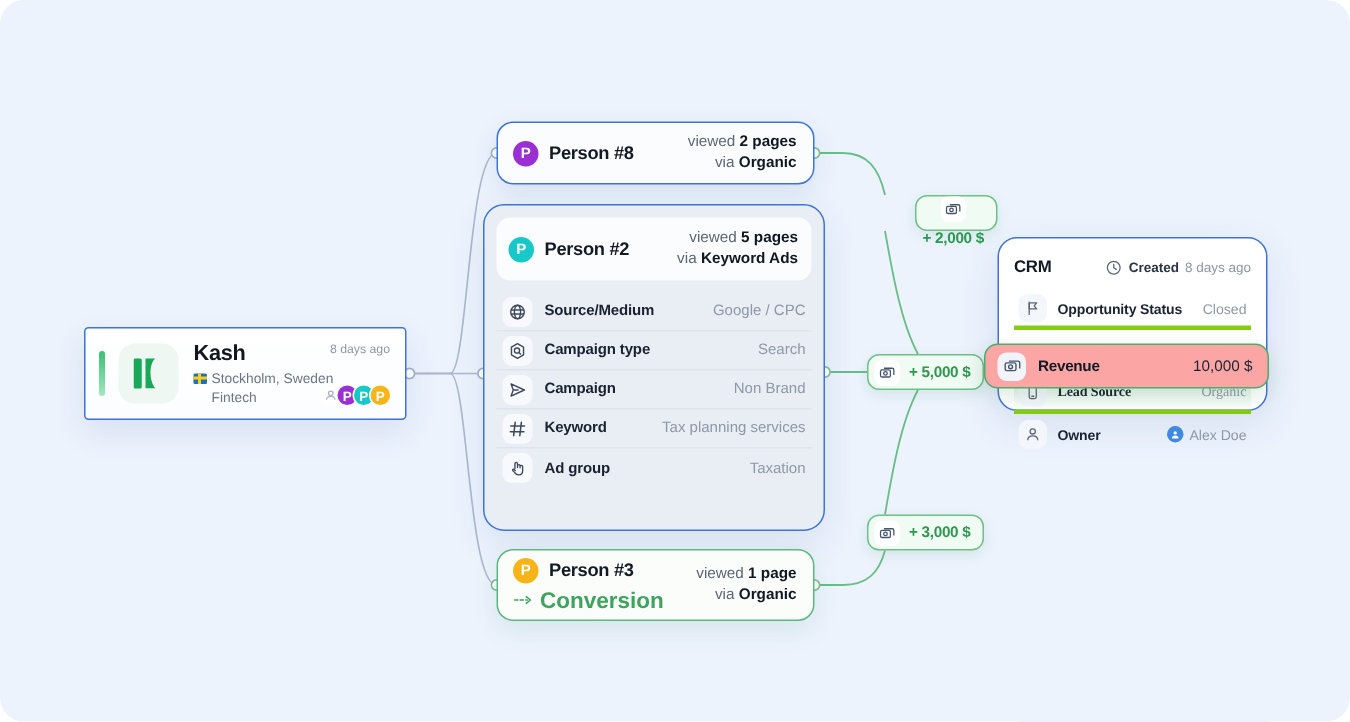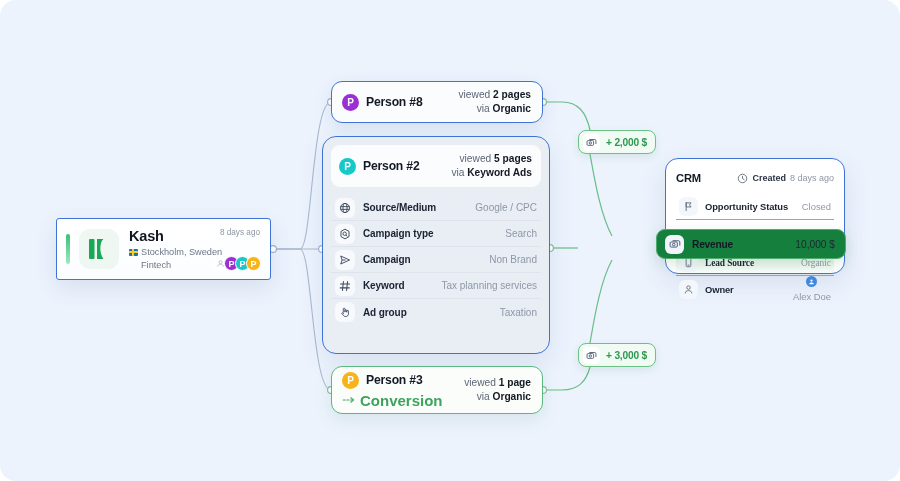--- a/index.html
+++ b/index.html
@@ -110,53 +110,53 @@
   
   .money {
     position:absolute; height: 24px; border-radius: 8px;
     background:#f0fbf3; border:1.3px solid #6dc187;
     display:flex; align-items:center; padding: 0 8px 0 4px; gap:6px;
     box-shadow: 0 3px 9px rgba(46,120,70,.12);
   }
   .money .mic { width:17px; height:17px; border-radius:5px; background:#ffffff;
                 display:flex; align-items:center; justify-content:center; flex:none; }
   .money .mtext { font-size:10.2px; font-weight:bold; color:#2e9750; letter-spacing:-.2px; white-space:nowrap; }
-  #m1 { left: 578px; top: 130px; }
+  #m1 { left: 610px; top: 130px; flex-direction: column; }
   #m2 { left: 578px; top: 236px; }
   #m3 { left: 578px; top: 343px; }
 
   
   #crm {
     left: 665px; top: 158px; width: 180px; height: 116px;
     border:1.4px solid #3f74d6; border-radius: 13px;
     background:#ffffff; padding: 9px 10px 7px 10px;
     box-shadow: 0 9px 26px rgba(43,72,132,.11);
   }
   #crmhead { display:flex; align-items:center; height: 20px; }
   #crmhead .ct { font-size:11.2px; font-weight:bold; color:#121924; letter-spacing:-.2px; }
   #crmhead .cr { margin-left:auto; display:flex; align-items:center; gap:4px; }
   #crmhead .crlab { font-size:9px; font-weight:bold; color:#2a3342; }
   #crmhead .crtime { font-size:9px; color:#8d96a5; }
   .crmrows { margin-top: 6px; }
   .crow { height: 26px; display:flex; align-items:center; padding: 0 3px;
-          border-bottom:1px solid #84cc16; }
+          border-bottom:3px solid #84cc16; }
   .crow:last-child { border-bottom:none; }
   .crow .cic { width:19px; height:19px; border-radius:6px; background:#f3f6fb;
                display:flex; align-items:center; justify-content:center; flex:none; margin-right:7px; }
   .crow .clab { font-size:9.4px; font-weight:bold; color:#1b2330; letter-spacing:-.1px; }
   .crow .cval { margin-left:auto; font-size:9.4px; color:#8e98a7; }
   .crow.lead { background: linear-gradient(180deg, rgba(126,199,150,.32) 0%, rgba(126,199,150,0) 100%); font-family: Liberation Serif, serif; }
-  .ownerval { display:flex; align-items:center; gap:4px;flex-direction:column; }
+  .ownerval { display:flex; gap:4px; }
   .odot { width:11px; height:11px; border-radius:50%; background:#3f8ae0;
           display:flex; align-items:center; justify-content:center; flex:none; }
 
   
   #revrow {
     position:absolute; left: 656px; top: 229px; width: 190px; height: 30px;
-    border:1.6px solid #4faa6e; border-radius: 9px; background:#15803d;
+    border:1.6px solid #4faa6e; border-radius: 9px; background:#fca5a5;
     display:flex; align-items:center; padding: 0 10px 0 8px;
     box-shadow: 0 5px 14px rgba(46,120,70,.16);
   }
   #revrow .cic { width:19px; height:19px; border-radius:6px; background:#f1f5fb;
                  display:flex; align-items:center; justify-content:center; flex:none; margin-right:8px; }
   #revrow .clab { font-size:10.2px; font-weight:bold; color:#121924; letter-spacing:-.2px; }
   #revrow .cval { margin-left:auto; font-size:10.2px; color:#1d2533; }
 
   .port { fill:#ffffff; stroke:#9fb2cd; stroke-width:1.1; }
   .portg { fill:#ffffff; stroke:#7fbf96; stroke-width:1.1; }
@@ -321,20 +321,30 @@
 
   <div id="m1" class="money">
     <div class="mic">
       <svg width="11" height="11" viewBox="0 0 14 14">
           <rect x="1.3" y="4.6" width="8.4" height="6" rx="1.3" fill="none" stroke="#46566c" stroke-width="1.1"></rect>
           <path d="M4.2 3.2h7c.8 0 1.4.6 1.4 1.4v4.3" fill="none" stroke="#46566c" stroke-width="1.1"></path>
           <circle cx="5.5" cy="7.6" r="1.5" fill="none" stroke="#46566c" stroke-width="1.1"></circle>
         </svg>
     </div>
     <span class="mtext">+ 2,000 $</span>
+  </div>
+  <div id="m2" class="money">
+    <div class="mic">
+      <svg width="11" height="11" viewBox="0 0 14 14">
+          <rect x="1.3" y="4.6" width="8.4" height="6" rx="1.3" fill="none" stroke="#46566c" stroke-width="1.1"></rect>
+          <path d="M4.2 3.2h7c.8 0 1.4.6 1.4 1.4v4.3" fill="none" stroke="#46566c" stroke-width="1.1"></path>
+          <circle cx="5.5" cy="7.6" r="1.5" fill="none" stroke="#46566c" stroke-width="1.1"></circle>
+        </svg>
+    </div>
+    <span class="mtext">+ 5,000 $</span>
   </div>
   <div id="m3" class="money">
     <div class="mic">
       <svg width="11" height="11" viewBox="0 0 14 14">
           <rect x="1.3" y="4.6" width="8.4" height="6" rx="1.3" fill="none" stroke="#46566c" stroke-width="1.1"></rect>
           <path d="M4.2 3.2h7c.8 0 1.4.6 1.4 1.4v4.3" fill="none" stroke="#46566c" stroke-width="1.1"></path>
           <circle cx="5.5" cy="7.6" r="1.5" fill="none" stroke="#46566c" stroke-width="1.1"></circle>
         </svg>
     </div>
     <span class="mtext">+ 3,000 $</span>

